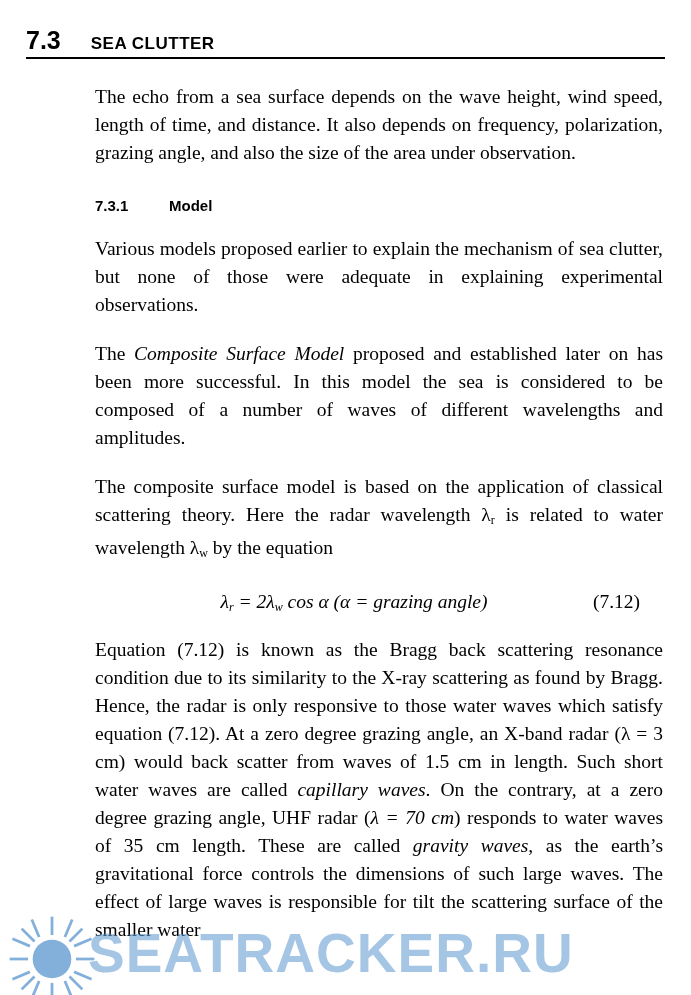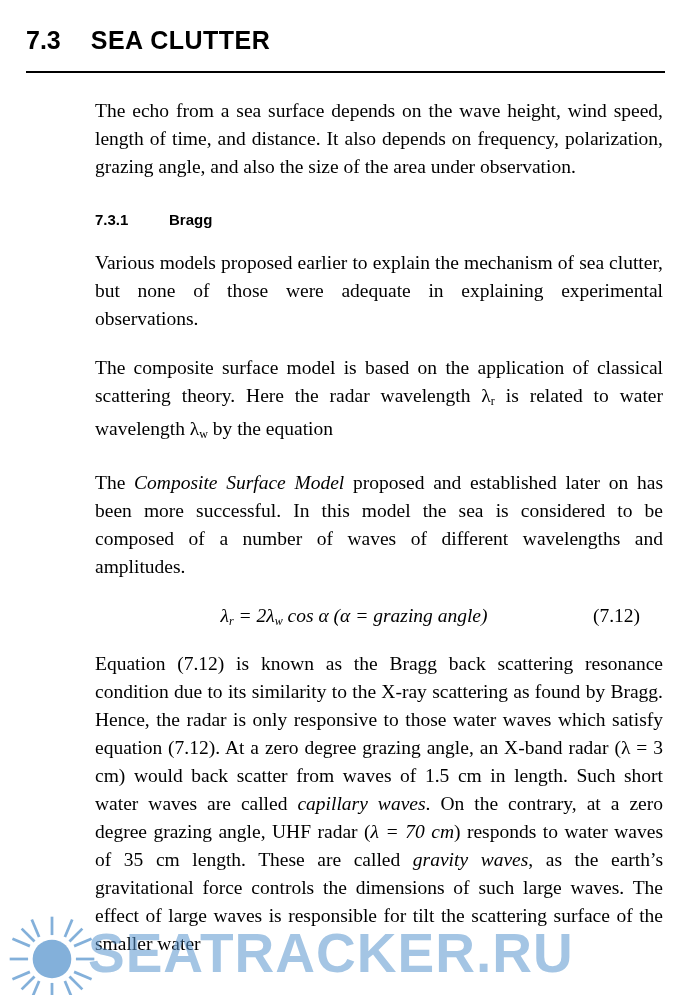--- a/index.html
+++ b/index.html
@@ -18,33 +18,33 @@
   .page {
     position: relative;
     width: 691px;
     height: 995px;
     box-sizing: border-box;
     padding: 0;
   }
   
   .section-head {
     margin: 26px 26px 0 26px;
-    padding-bottom: 16px;
+    padding-bottom: 2px;
     border-bottom: 2px solid #000;
     display: flex;
     align-items: baseline;
     font-family: "Liberation Sans", sans-serif;
   }
   .section-num {
     font-size: 25px;
     font-weight: bold;
     letter-spacing: 0px;
   }
   .section-title {
-    font-size: 25px;
+    font-size: 17px;
     font-weight: bold;
     margin-left: 30px;
     letter-spacing: 0.5px;
     text-align: center;
   }
   
   .content {
     margin: 0 28px 0 95px;
   }
   p.body {
@@ -123,28 +123,28 @@
     <span class="section-num">7.3</span>
     <span class="section-title">SEA CLUTTER</span>
   </div>
 
   <div class="content">
 
     <p class="body">The echo from a sea surface depends on the wave height, wind speed, length of time, and distance. It also depends on frequency, polarization, grazing angle, and also the size of the area under observation.</p>
 
     <div class="sub-head">
       <span class="sub-num">7.3.1</span>
-      <span>Bragg</span>
+      <span>Model</span>
     </div>
 
     <p class="body">Various models proposed earlier to explain the mechanism of sea clutter, but none of those were adequate in explaining experimental observations.</p>
 
+    <p class="body"><span>The </span><span class="italic">Composite Surface Model</span><span> proposed and established later on has been more successful. In this model the sea is considered to be composed of a number of waves of different wavelengths and amplitudes.</span></p>
+
     <p class="body"><span>The composite surface model is based on the application of classical scattering theory. Here the radar wavelength λ</span><sub class="v">r</sub><span> is related to water wavelength λ</span><sub class="v">w</sub><span> by the equation</span></p>
-
-    <p class="body"><span>The </span><span class="italic">Composite Surface Model</span><span> proposed and established later on has been more successful. In this model the sea is considered to be composed of a number of waves of different wavelengths and amplitudes.</span></p>
 
     <div class="equation-row">
       <div class="equation-body"><span>λ</span><sub class="v">r</sub><span> = 2λ</span><sub class="v">w</sub><span> cos α (α = grazing angle)</span></div>
       <div class="equation-num">(7.12)</div>
     </div>
 
     <p class="body"><span>Equation (7.12) is known as the Bragg back scattering resonance condition due to its similarity to the X-ray scattering as found by Bragg. Hence, the radar is only responsive to those water waves which satisfy equation (7.12). At a zero degree grazing angle, an X-band radar (λ = 3 cm) would back scatter from waves of 1.5 cm in length. Such short water waves are called </span><span class="italic">capillary waves</span><span>. On the contrary, at a zero degree grazing angle, UHF radar (</span><span class="italic">λ = 70 cm</span><span>) responds to water waves of 35 cm length. These are called </span><span class="italic">gravity waves</span><span>, as the earth’s gravitational force controls the dimensions of such large waves. The effect of large waves is responsible for tilt the scattering surface of the smaller water</span></p>
 
   </div>
 

